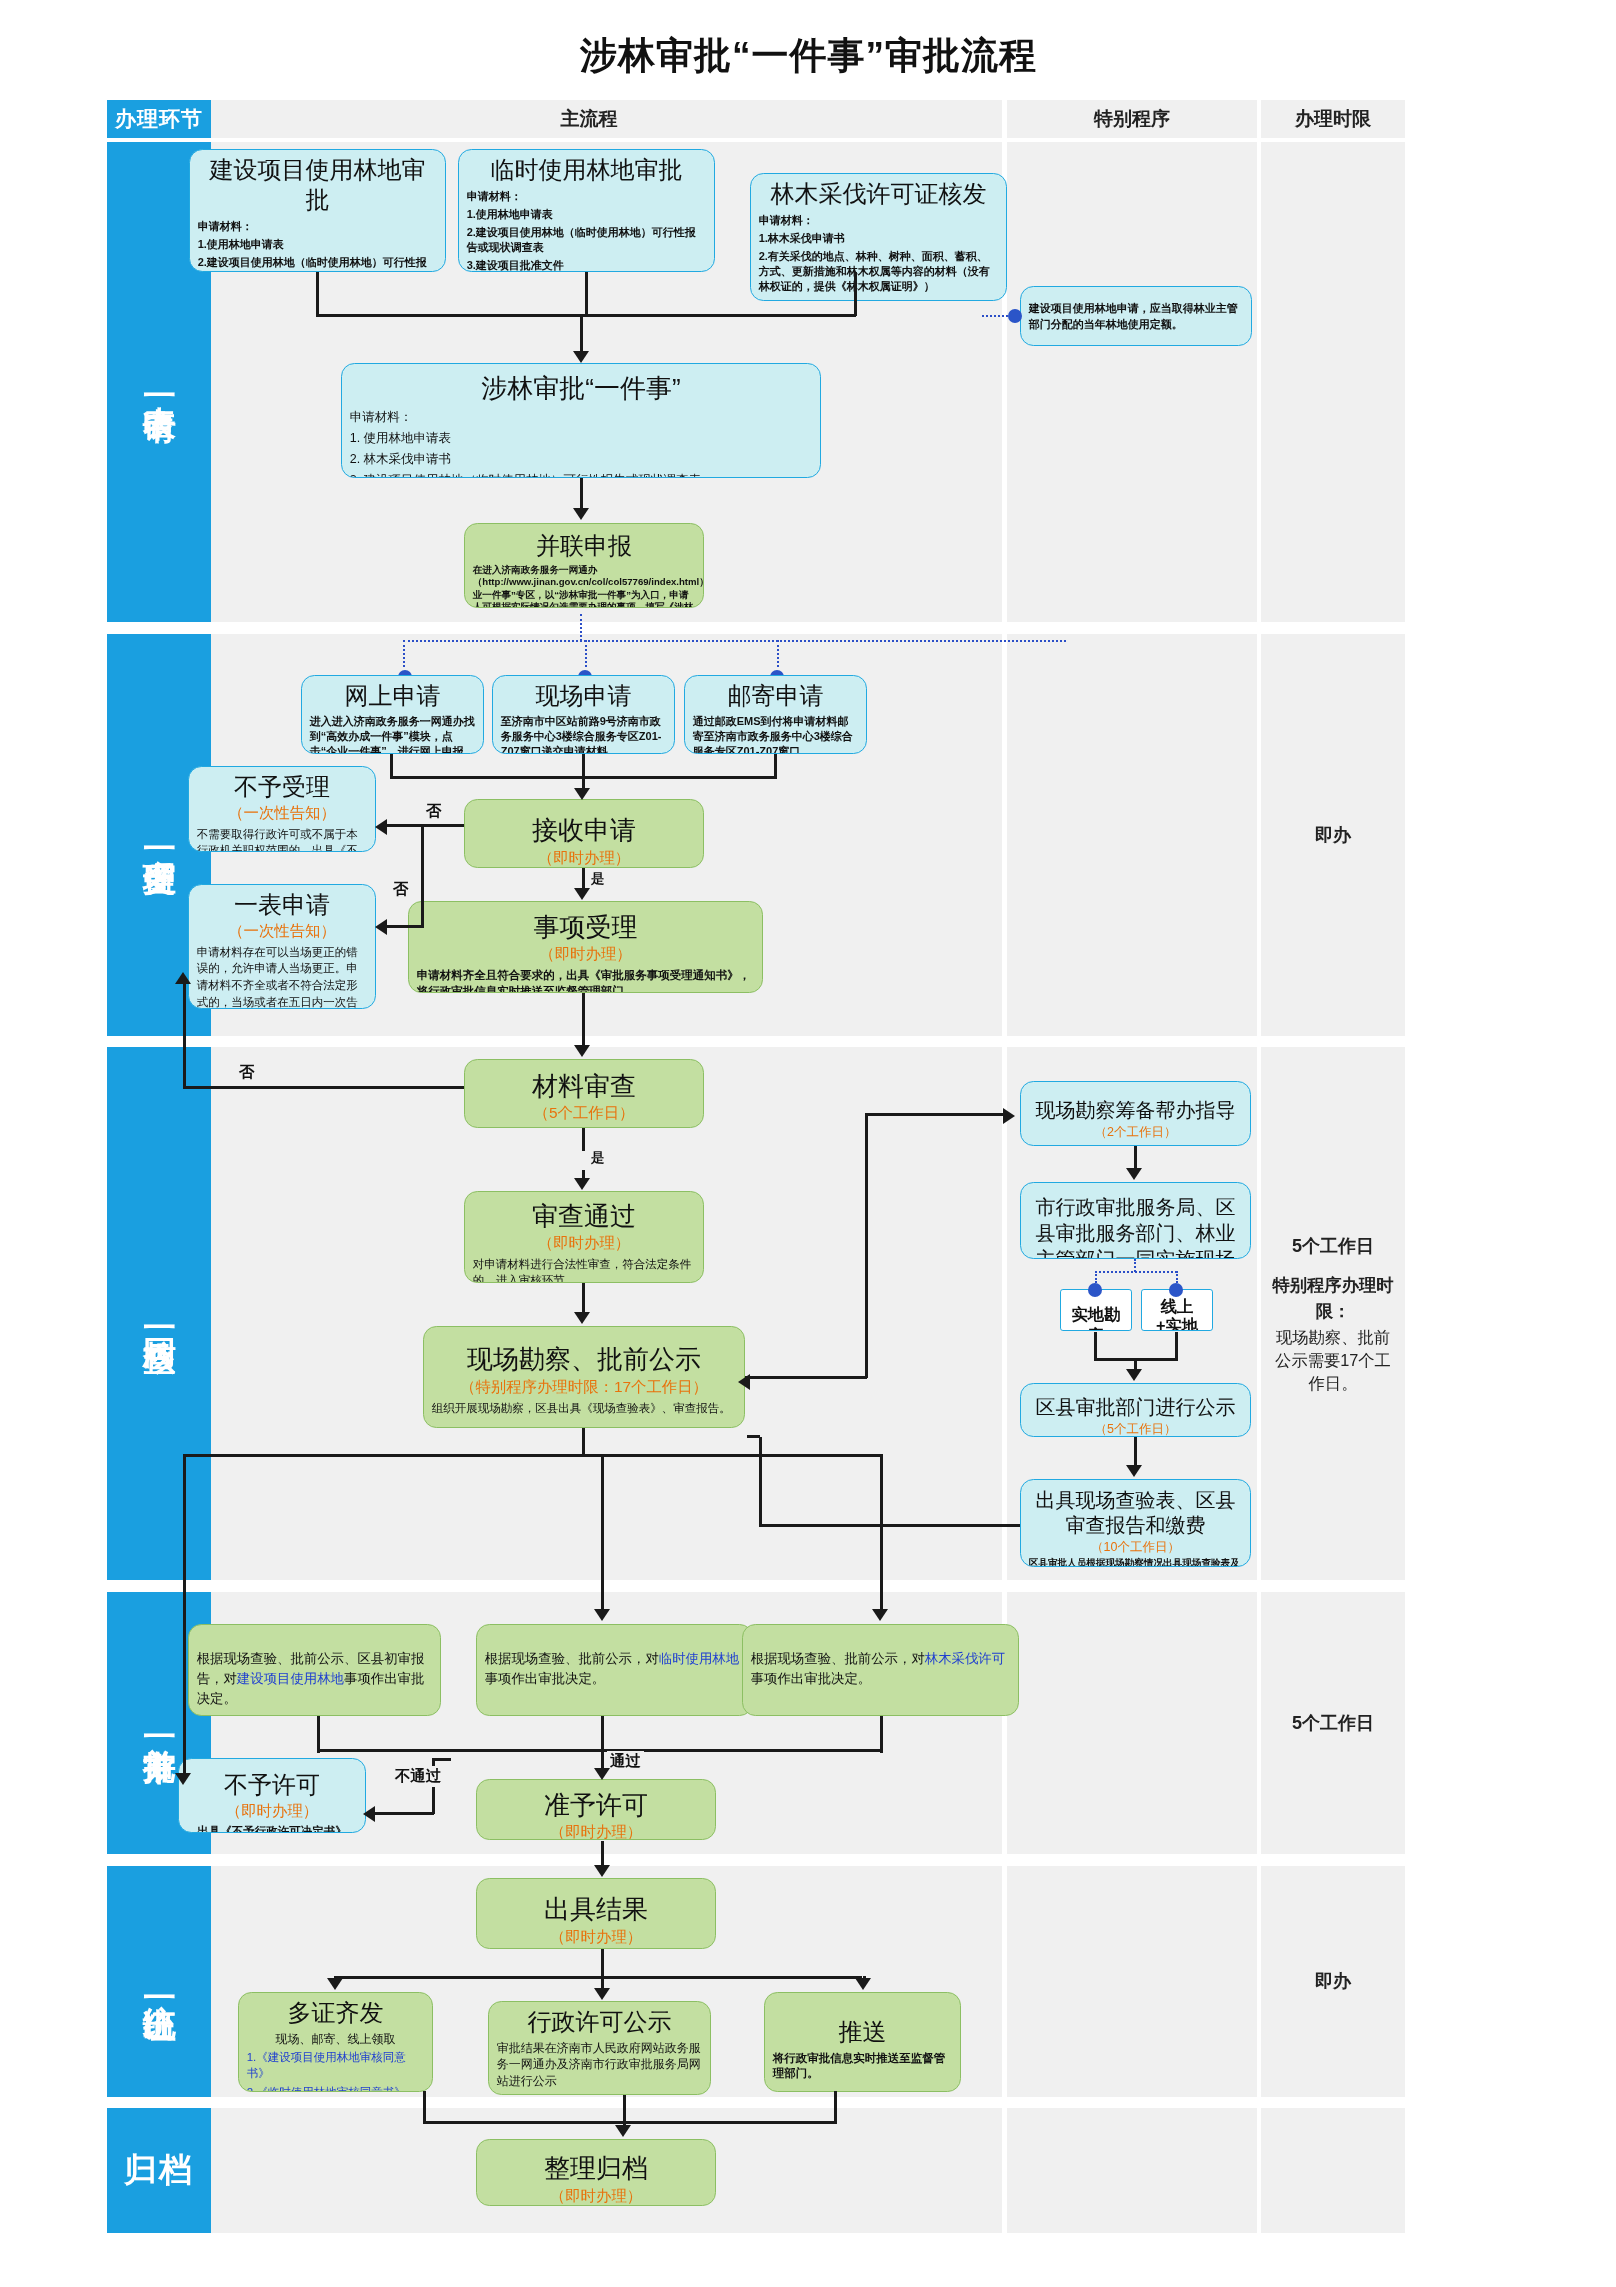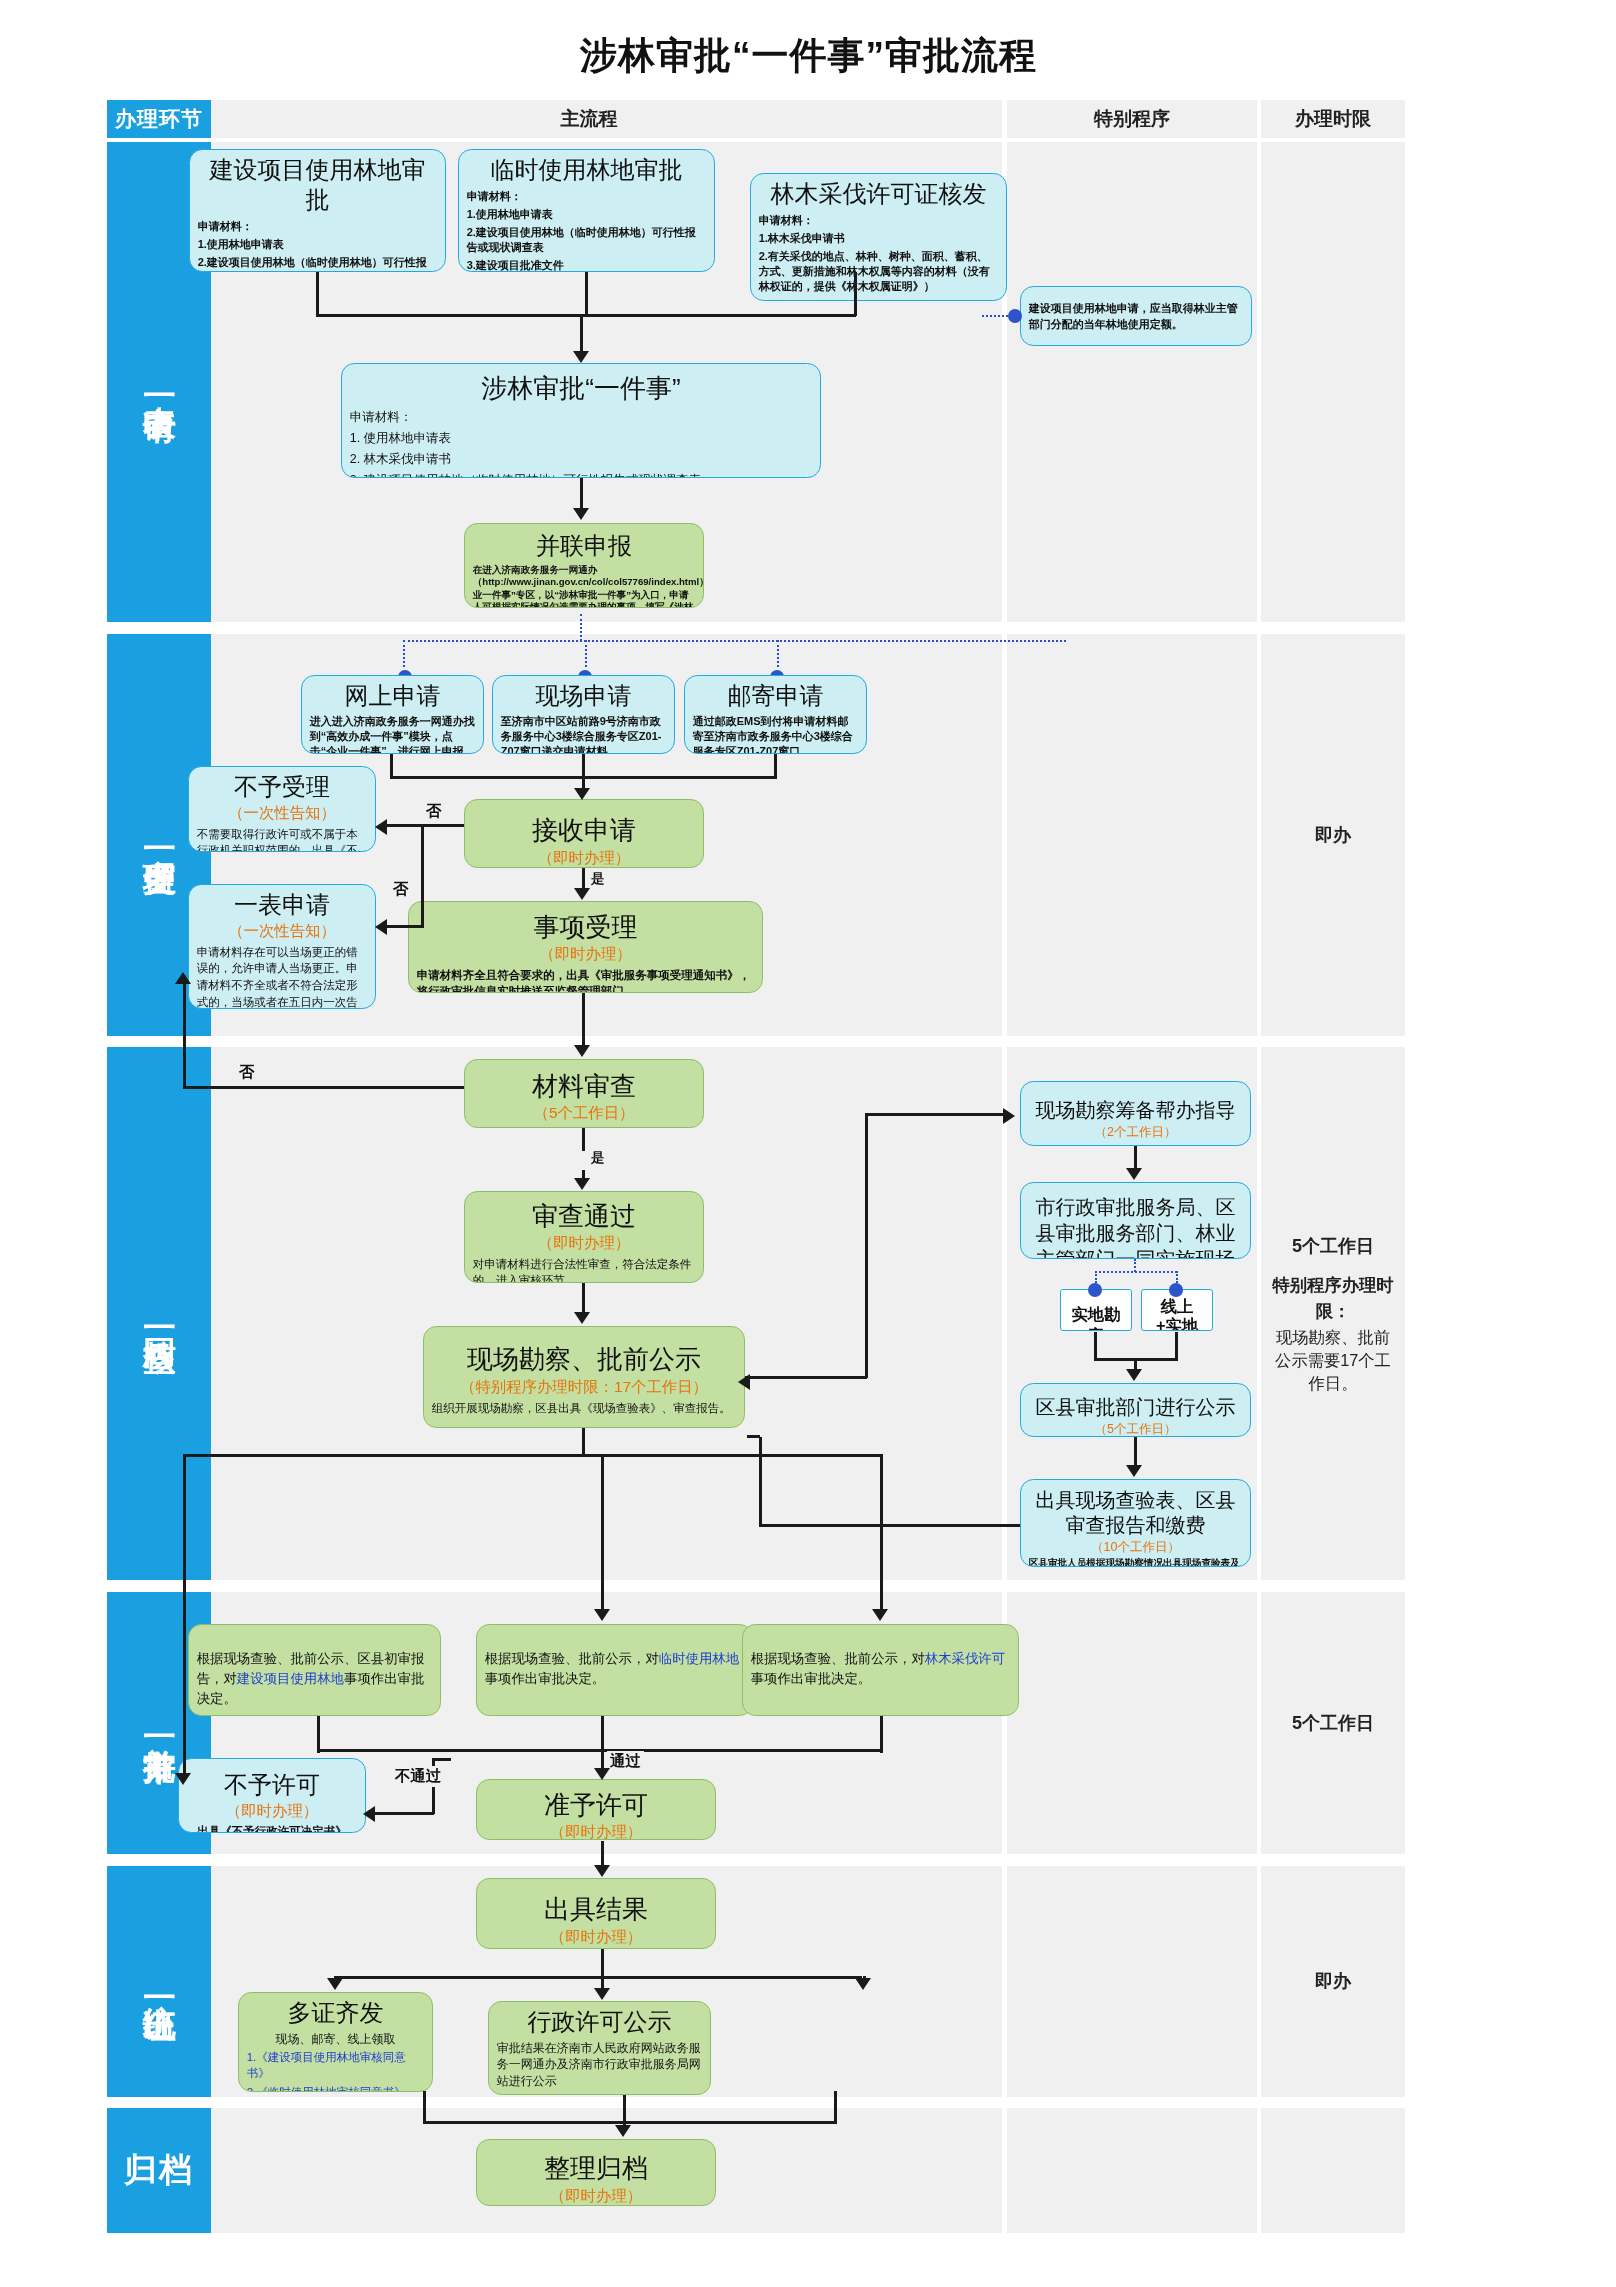--- a/index.html
+++ b/index.html
@@ -403,20 +403,24 @@
     <div class="body blue-t" style="font-size:11.5px;font-weight:normal;">1.《建设项目使用林地审核同意书》</div>
     <div class="body blue-t" style="font-size:11.5px;font-weight:normal;">2.《临时使用林地审核同意书》</div>
 
   </div>
 
   <div class="node green" style="left:488px;top:2001px;width:223px;height:94px;">
     <div class="t big">行政许可公示</div>
     <div class="body" style="font-size:12px;font-weight:normal;">审批结果在济南市人民政府网站政务服务一网通办及济南市行政审批服务局网站进行公示</div>
   </div>
 
+  <div class="node green" style="left:764px;top:1992px;width:197px;height:100px;">
+    <div class="t big" style="margin-top:19px;">推送</div>
+    <div class="body" style="font-size:11.5px;margin-top:3.8px;">将行政审批信息实时推送至监督管理部门。</div>
+  </div>
 
   <div class="ln v" style="left:601px;top:1841px;height:25px;"></div>
   <div class="arr down" style="left:594px;top:1865px;"></div>
 
   <div class="ln v" style="left:601px;top:1949px;height:29px;"></div>
   <div class="ln h" style="left:334px;top:1976px;width:528px;"></div>
   <div class="ln v" style="left:334px;top:1976px;height:7.7px;"></div>
   <div class="arr down" style="left:327px;top:1978px;"></div>
   <div class="ln v" style="left:601px;top:1976px;height:15.4px;"></div>
   <div class="arr down" style="left:594px;top:1988px;"></div>

